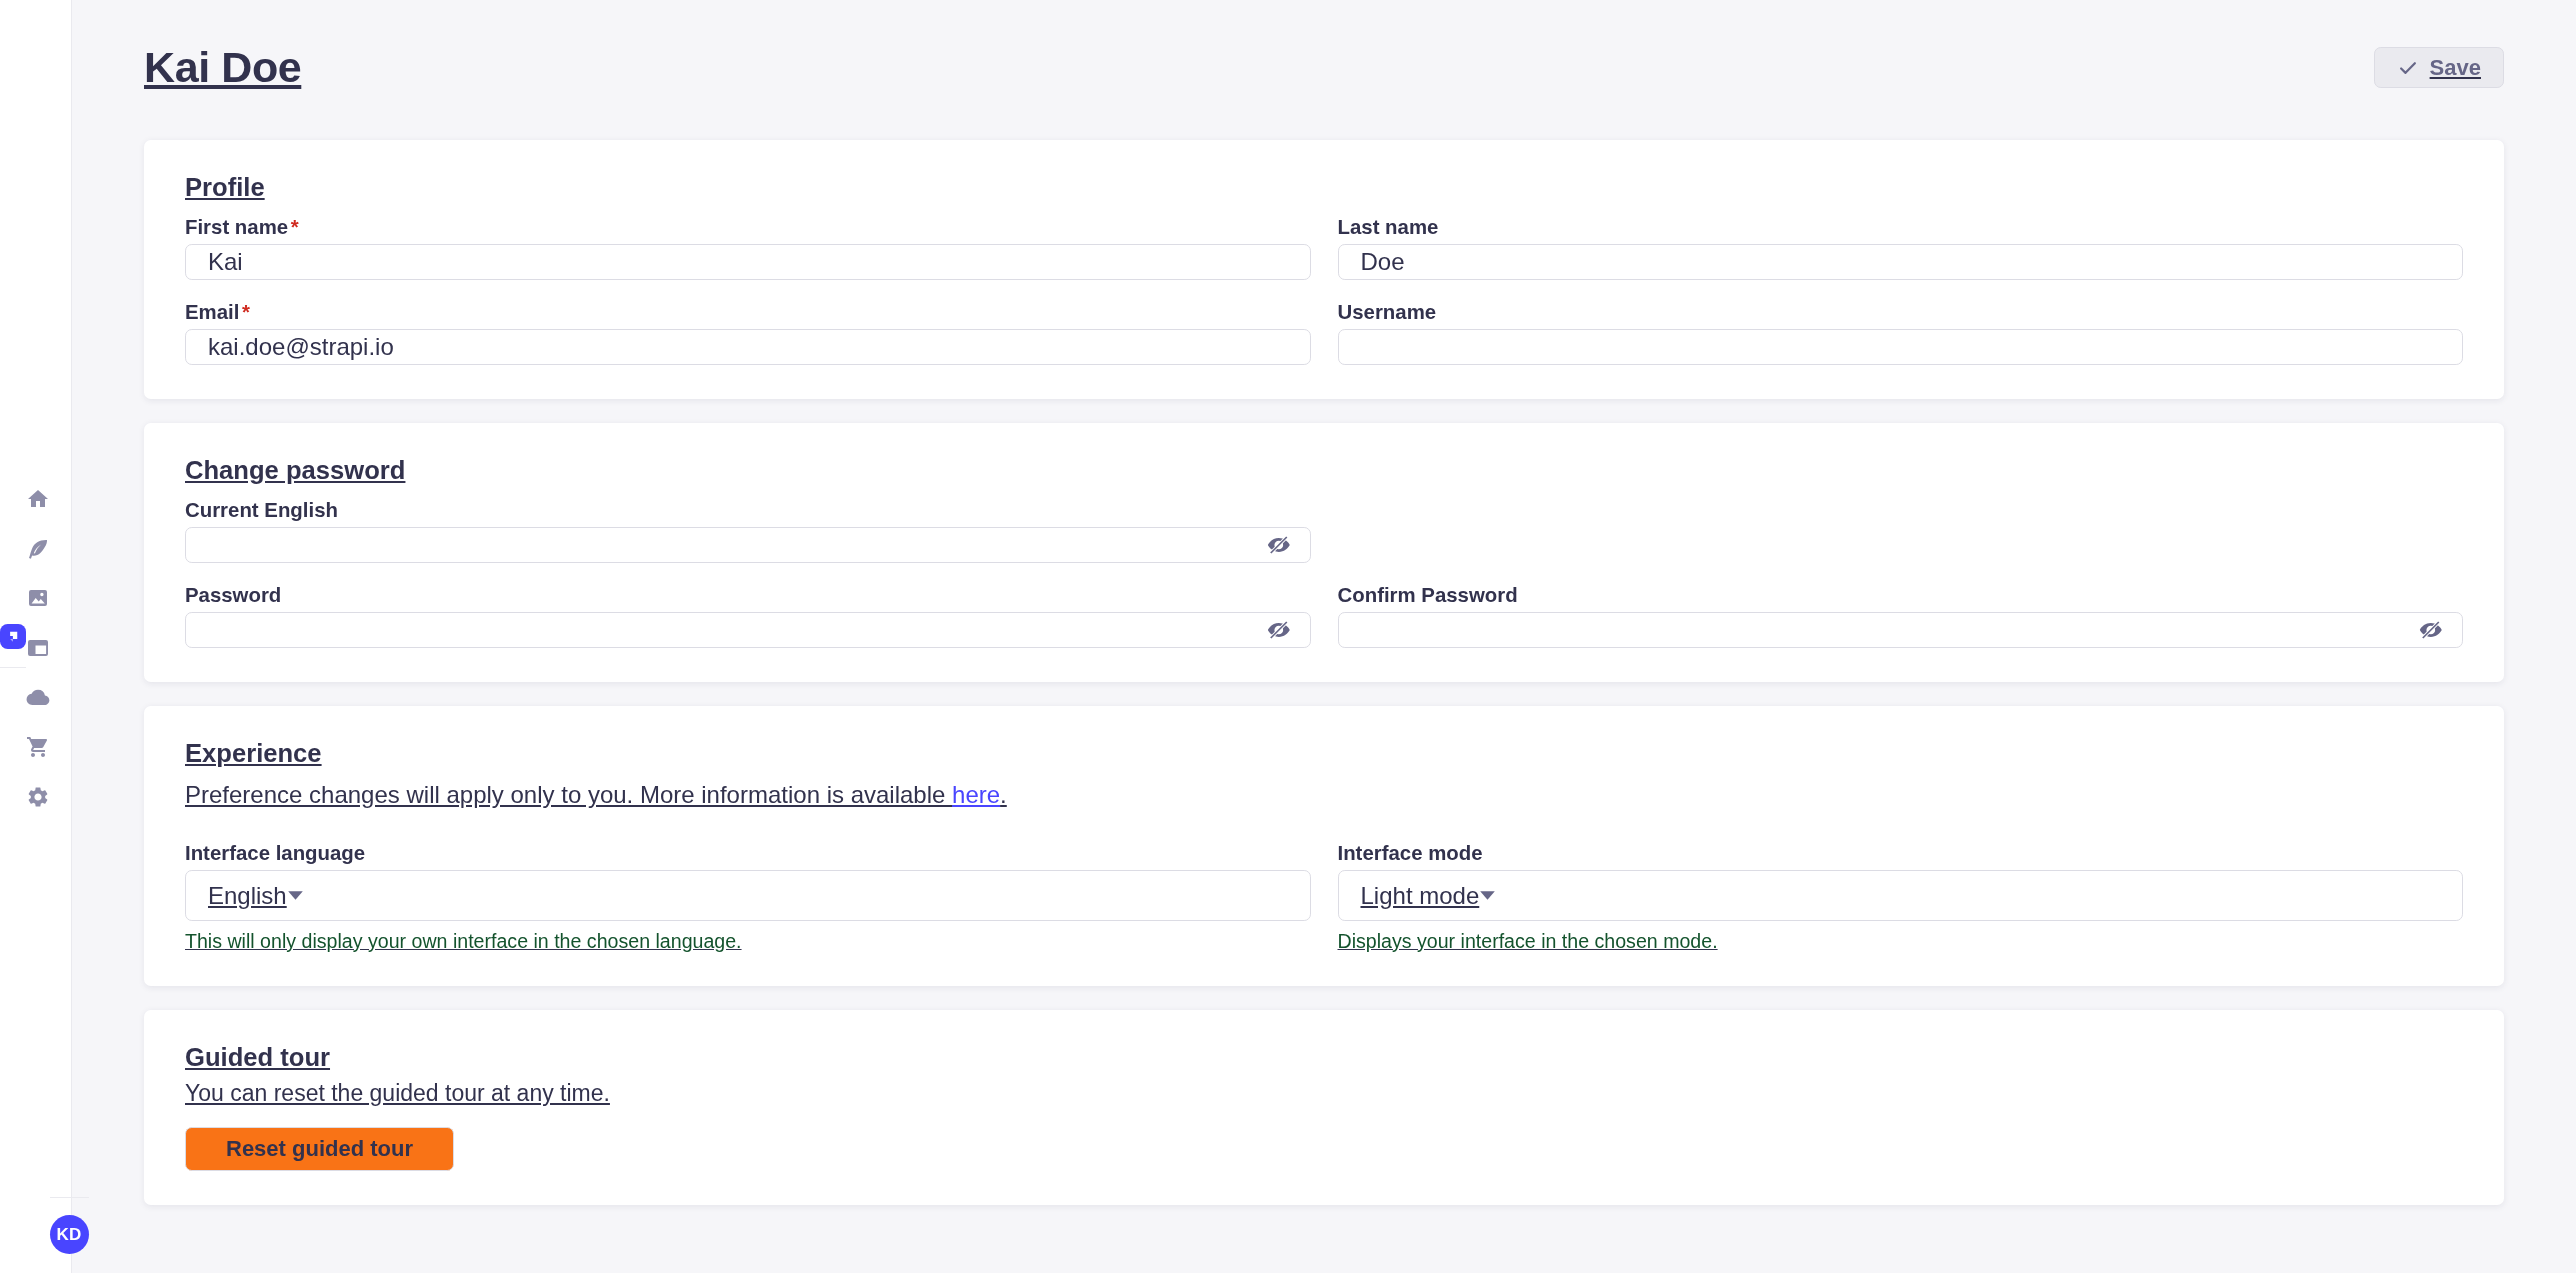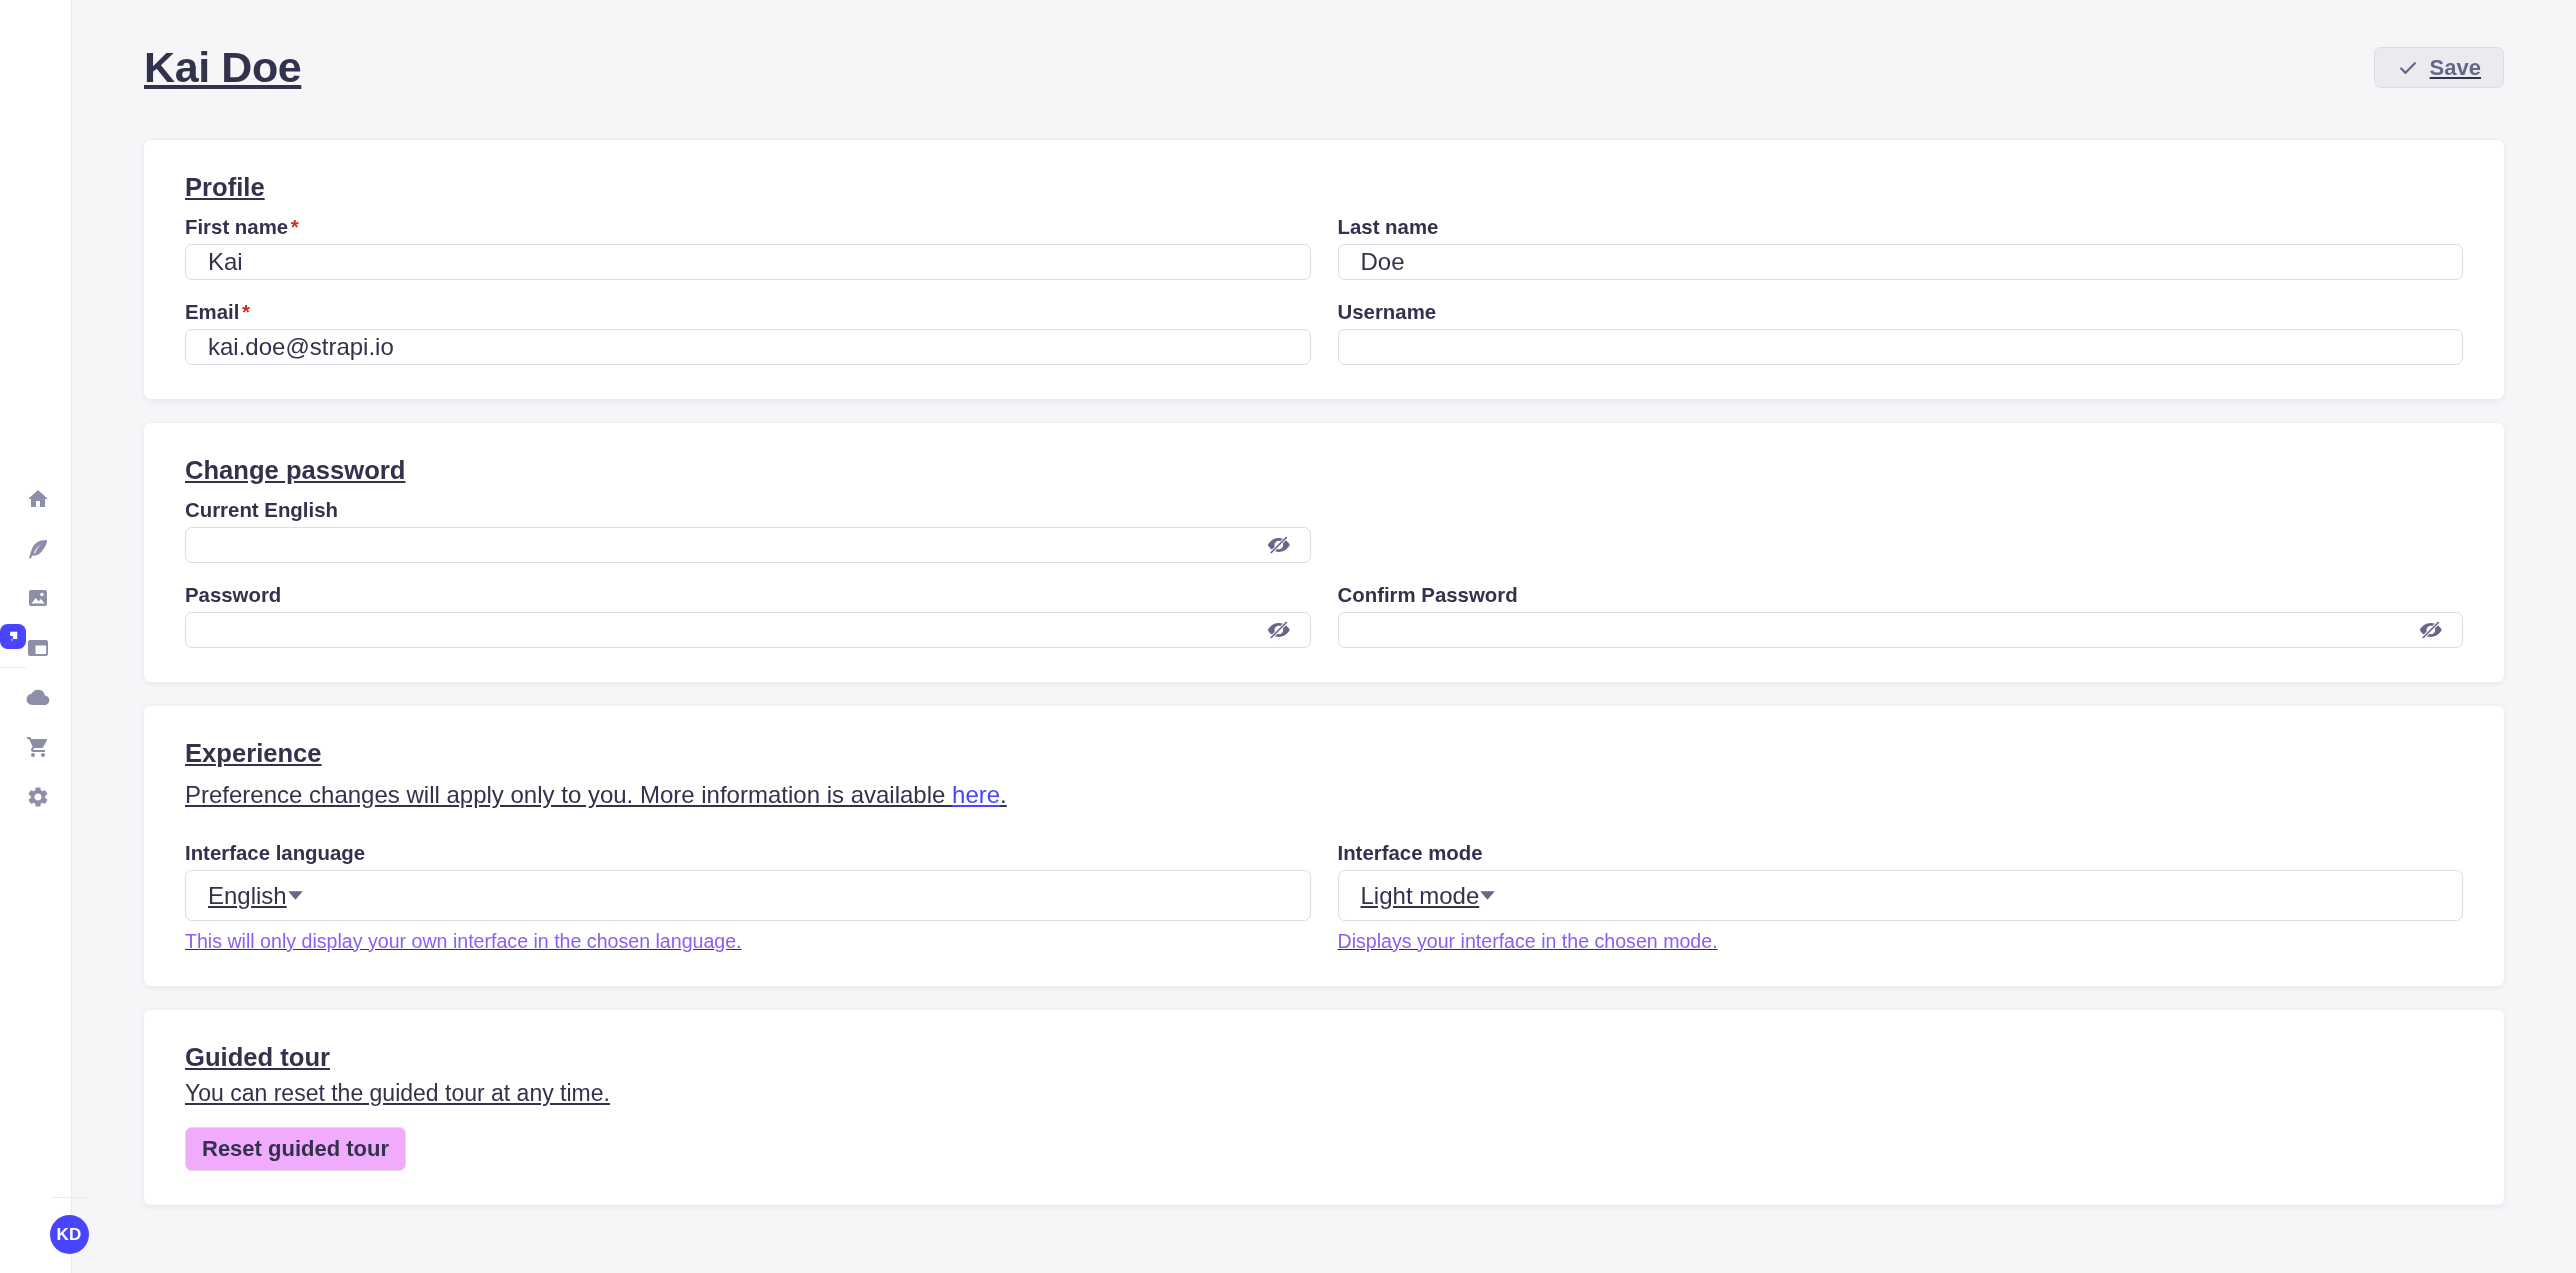--- a/index.html
+++ b/index.html
@@ -93,31 +93,31 @@
     background: none; border: none; cursor: pointer;
     display: flex; align-items: center; justify-content: center;
   }
 
   .select {
     height: 51px; border: 0.9px solid #dcdce4; border-radius: 6.8px;
     background: #ffffff; padding: 0 22px;
     display: flex; align-items: center; 
     font-size: 24px; color: #32324d; cursor: pointer;
   }
-  .hint { font-size: 19.6px; color: #8b5cf6; margin-top: 8.5px; line-height: 22px; }
+  .hint { font-size: 19.6px; color: #14532d; margin-top: 8.5px; line-height: 22px; }
 
   .desc { font-size: 24px; color: #32324d; margin-top: 12px; line-height: 27px; }
   .desc a { color: #4945ff; text-decoration: underline; cursor: pointer; }
   .exp-grid { margin-top: 35px; row-gap: 16px; }
 
   .gt-desc { font-size: 23px; color: #32324d; margin-top: 6.8px; line-height: 27px; }
   .btn-reset {
     margin-top: 20.4px;
-    height: 44px; padding: 0 16px;
-    background: #f0abfc; border: 0.9px solid #dcdce4; border-radius: 6.8px;
+    height: 44px; padding: 0 40px;
+    background: #f97316; border: 0.9px solid #dcdce4; border-radius: 6.8px;
     font-size: 22px; font-weight: bold; color: #32324d;
     font-family: inherit; cursor: pointer;
   }
 </style>
 </head>
 <body>
 
 <aside class="sidebar">
   <div class="logo-box">
     <div class="logo">

